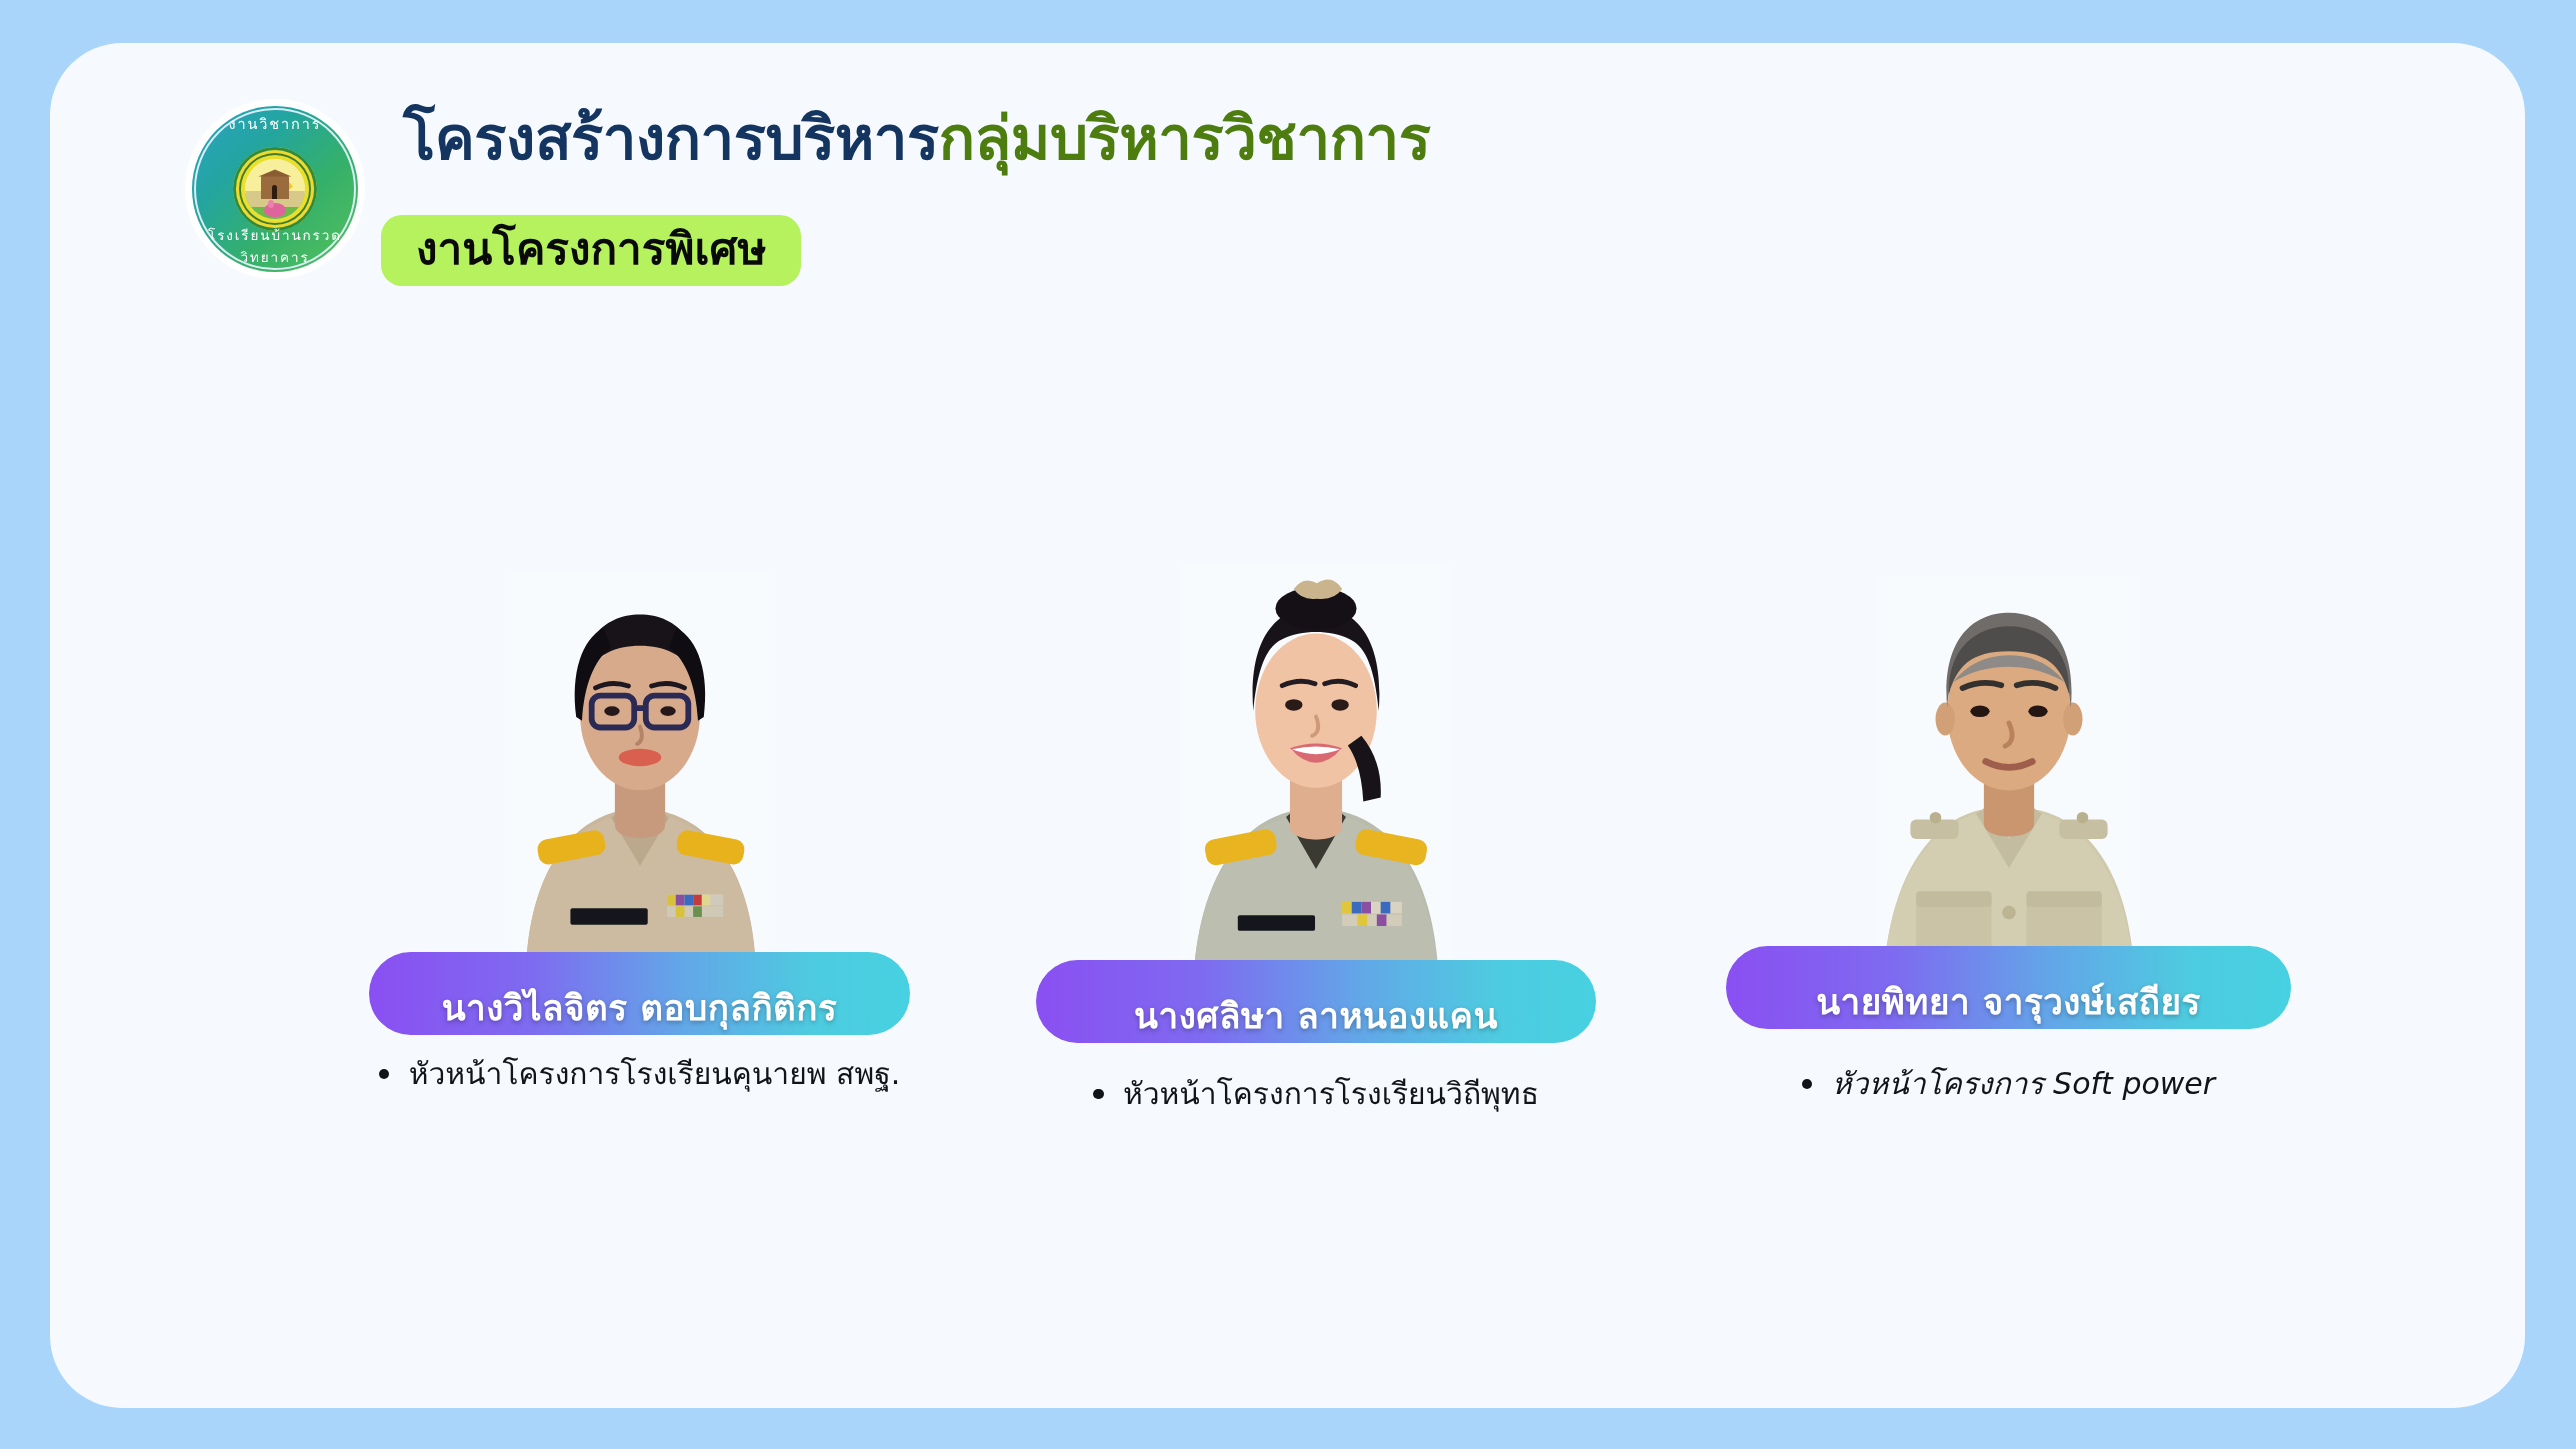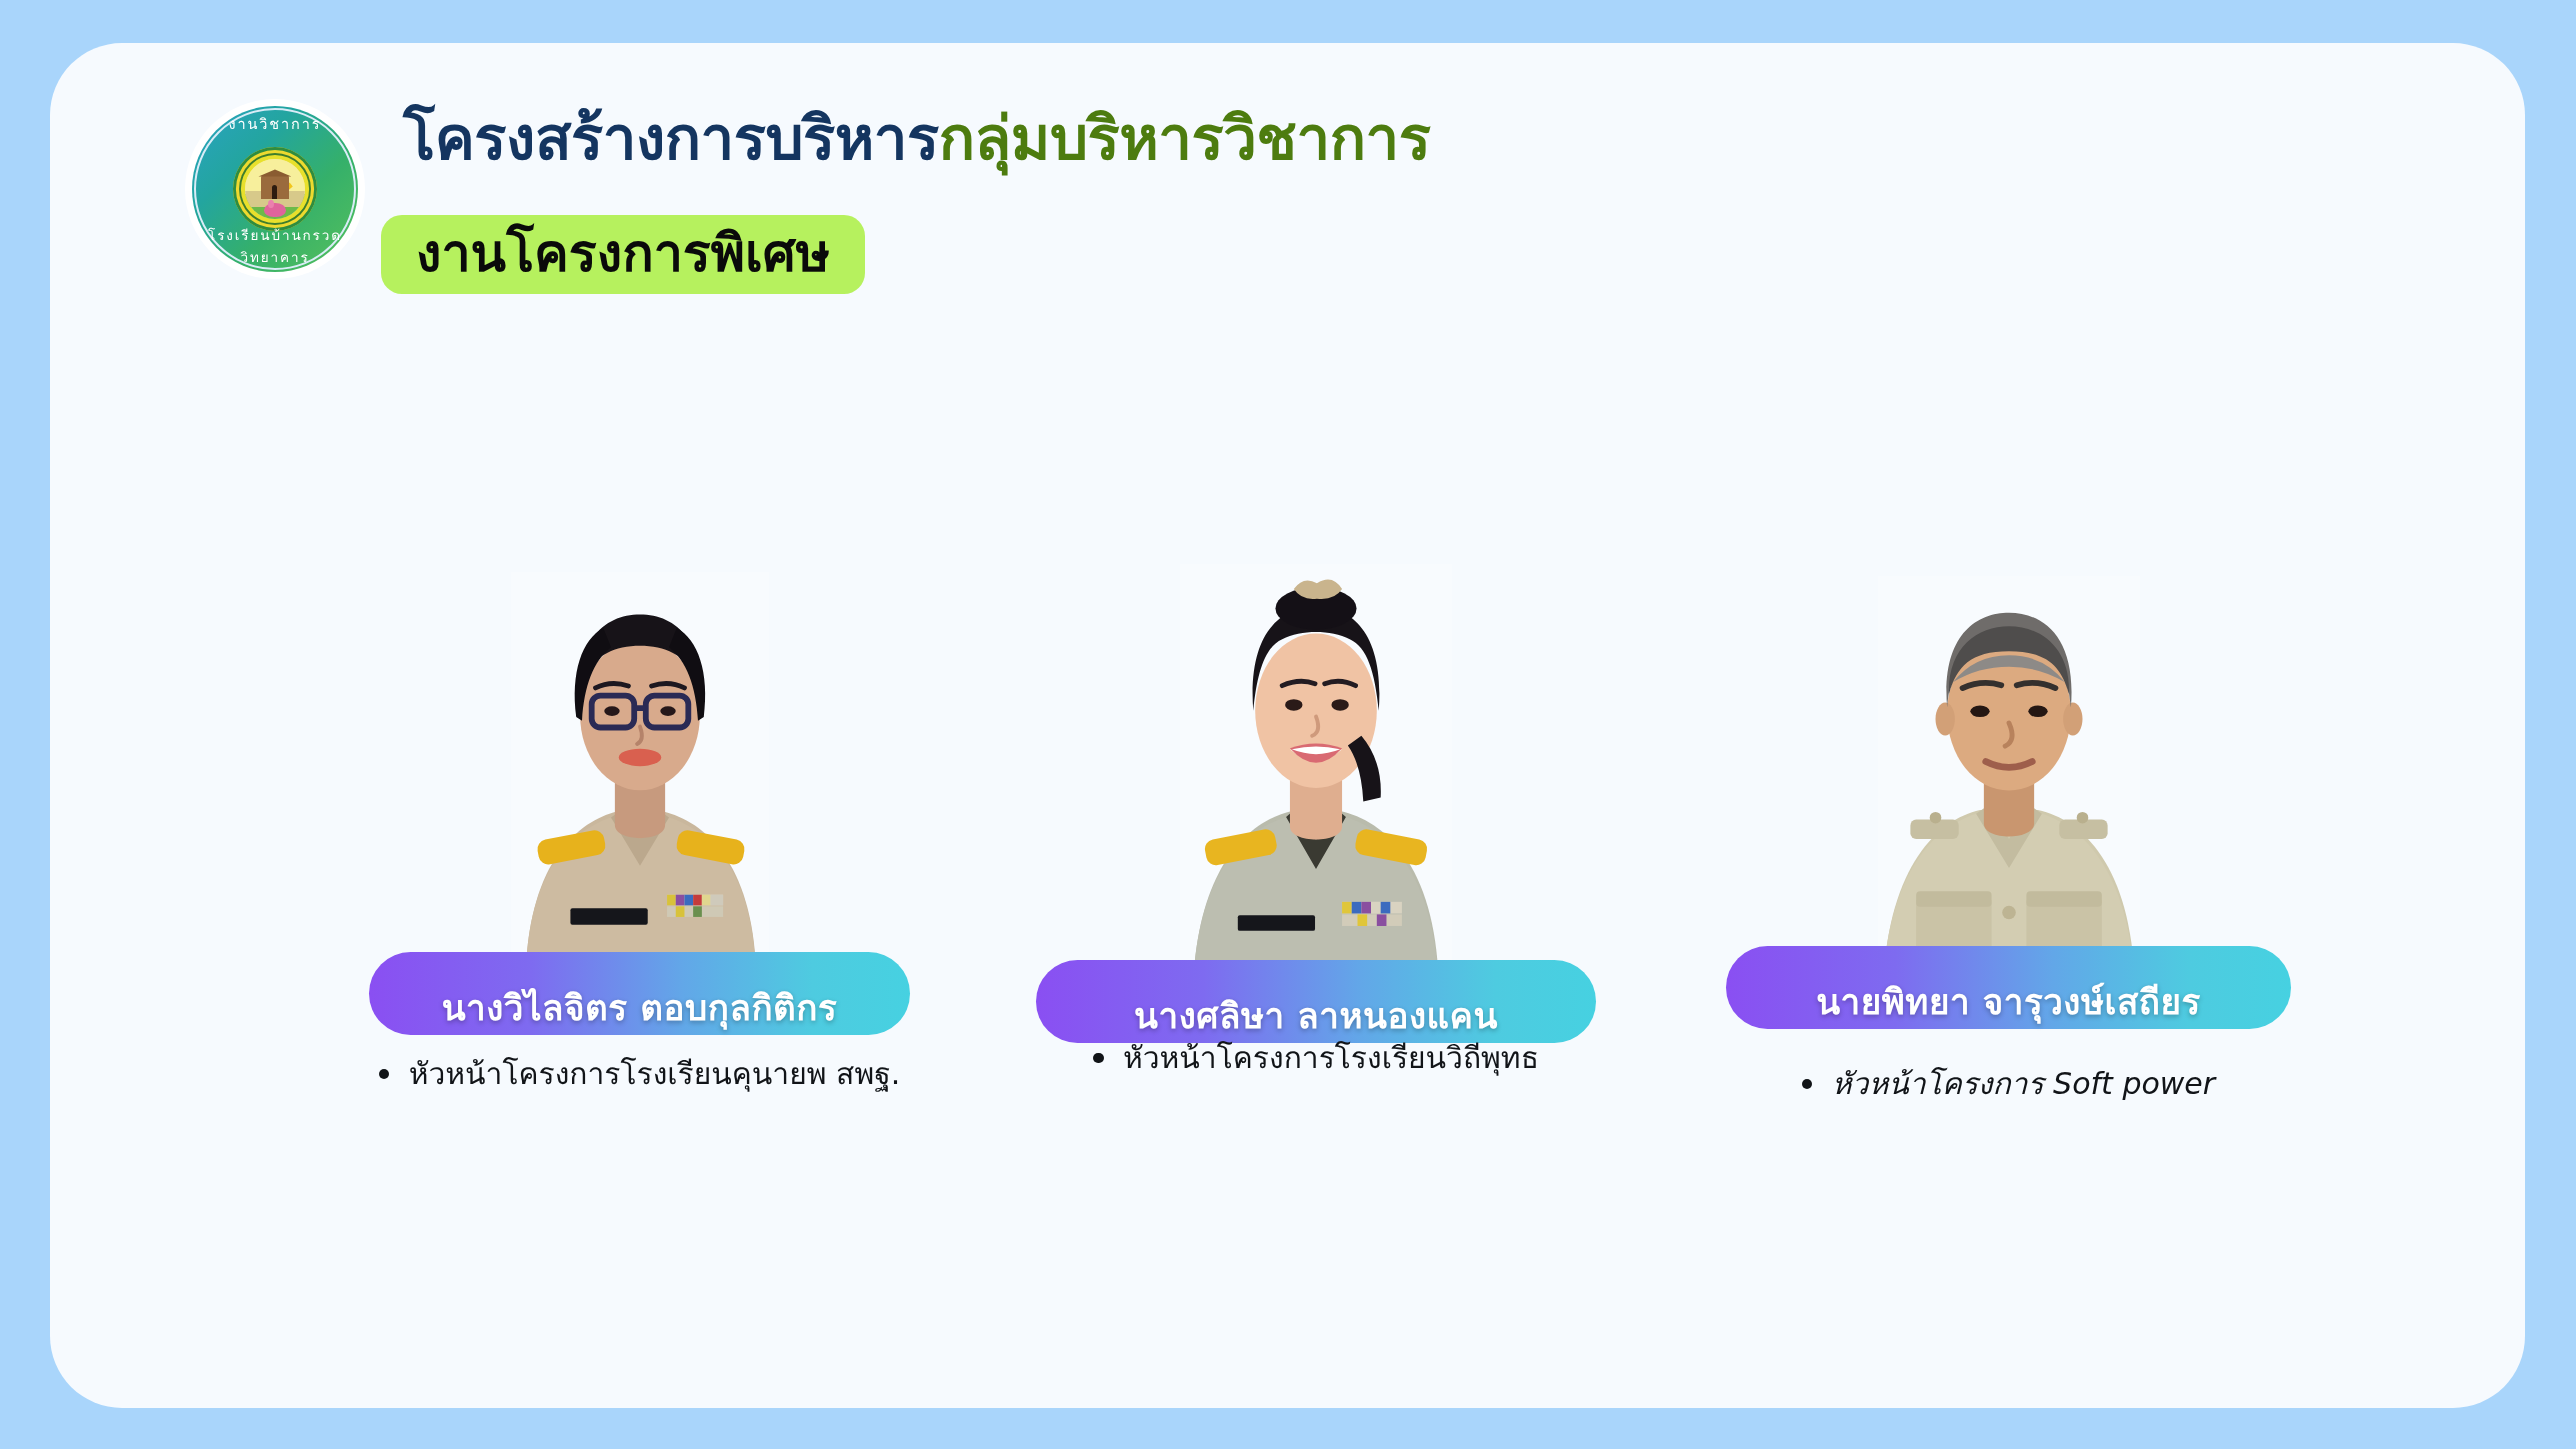--- a/index.html
+++ b/index.html
@@ -85,21 +85,21 @@
     font-size:60px;font-weight:800;line-height:1.05;white-space:nowrap;
     letter-spacing:-0.5px;
   }
   .title .t1{color:#143560;margin-left:23px;}
   .title .t2{color:#4d7c0f;}
 
   .badge{
     position:absolute;left:331px;top:172px;
     background:#b6f15e;border-radius:21px;
     padding:11.6px 35px 15.5px 35px;
-    font-size:52px;font-weight:800;color:#0a0a0a;line-height:1;
+    font-size:44px;font-weight:800;color:#0a0a0a;line-height:1;
     white-space:nowrap;
   }
 
   
   .people{position:absolute;left:0;top:502px;width:100%;height:618px;}
 
   .person{position:absolute;top:0;}
   .p1{left:319px;width:541px;}
   .p2{left:986px;width:560px;}
   .p3{left:1676px;width:565px;}
@@ -126,21 +126,21 @@
     text-shadow:0 1.9px 4.8px rgba(0,0,0,.28);
     letter-spacing:0.5px;
   }
 
   .role{
     position:absolute;left:0;width:100%;
     display:flex;align-items:flex-start;justify-content:center;
     color:#111418;font-size:30px;line-height:1.25;white-space:nowrap;
   }
   .p1 .role{top:510px;}
-  .p2 .role{top:494px;}
+  .p2 .role{top:530px;}
   .p3 .role{top:520px;font-style:italic;}
   .role .dot{
     display:inline-block;width:10.6px;height:10.6px;border-radius:50%;
     background:#111418;margin-right:19.3px;margin-top:13.5px;flex:0 0 auto;
   }
 </style>
 </head>
 <body>
 
 <div class="stage">

